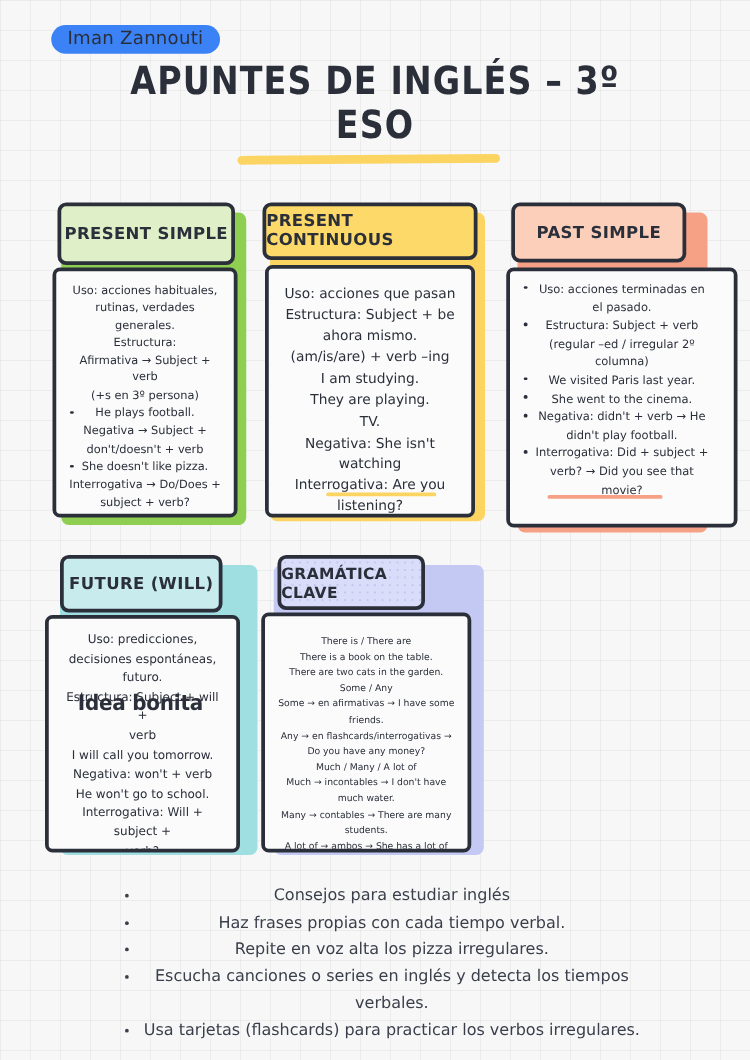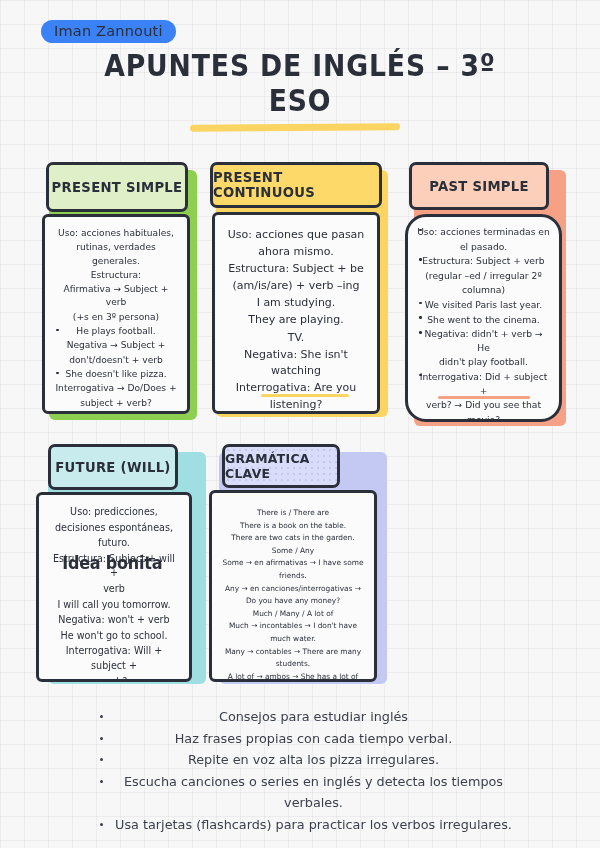--- a/index.html
+++ b/index.html
@@ -178,40 +178,40 @@
   </div>
 
   <div class="card" id="c-present-continuous" style="left:206px;top:162px;width:182px;height:255px;">
     <div class="shadow" style="left:10px;top:8px;width:172px;height:247px;"></div>
     <div class="hdr" style="left:4px;top:0px;width:172px;height:46px;font-size:13.2px;">
       <span>PRESENT CONTINUOUS</span>
     </div>
     <div class="body" style="left:6px;top:50px;width:168px;height:202px;">
       <div class="txt" style="font-size:11px;line-height:16.1px;padding-top:12px;">
           <p class="li"><span>Uso: acciones que pasan</span></p>
+          <p class="li"><span>Estructura: Subject + be</span></p>
           <p class="li"><span>ahora mismo.</span></p>
-          <p class="li"><span>Estructura: Subject + be</span></p>
           <p class="li"><span>(am/is/are) + verb –ing</span></p>
           <p class="li"><span>I am studying.</span></p>
           <p class="li"><span>They are playing.</span></p>
           <p class="li"><span>TV.</span></p>
           <p class="li"><span>Negativa: She isn't watching</span></p>
           <p class="li"><span>Interrogativa: Are you</span></p>
           <p class="li"><span>listening?</span></p>
         </div>
       <div class="accent" style="left:46px;bottom:14px;width:88px;background:#fcd461;"></div>
     </div>
   </div>
 
   <div class="card" id="c-past-simple" style="left:403px;top:162px;width:164px;height:268px;">
     <div class="shadow" style="left:11px;top:8px;width:152px;height:256px;"></div>
     <div class="hdr" style="left:6px;top:0px;width:140px;height:48px;font-size:13.2px;">
       <span>PAST SIMPLE</span>
     </div>
-    <div class="body" style="left:2px;top:52px;width:157px;height:208px;border-radius:21px;">
+    <div class="body" style="left:2px;top:52px;width:185px;height:208px;">
       <div class="txt" style="font-size:9.2px;line-height:13.6px;padding-top:8px;">
           <p class="li"><span class="dot"></span><span>Uso: acciones terminadas en</span></p>
           <p class="li"><span>el pasado.</span></p>
           <p class="li"><span class="dot"></span><span>Estructura: Subject + verb</span></p>
           <p class="li"><span>(regular –ed / irregular 2º</span></p>
           <p class="li"><span>columna)</span></p>
           <p class="li"><span class="dot"></span><span>We visited Paris last year.</span></p>
           <p class="li"><span class="dot"></span><span>She went to the cinema.</span></p>
           <p class="li"><span class="dot"></span><span>Negativa: didn't + verb → He</span></p>
           <p class="li"><span>didn't play football.</span></p>
@@ -251,21 +251,21 @@
       <span>GRAMÁTICA CLAVE</span>
     </div>
     <div class="body" style="left:2px;top:46px;width:168px;height:192px;">
       <div class="txt" style="font-size:7.4px;line-height:11.6px;padding-top:14px;">
           <p class="li"><span>There is / There are</span></p>
           <p class="li"><span>There is a book on the table.</span></p>
           <p class="li"><span>There are two cats in the garden.</span></p>
           <p class="li"><span>Some / Any</span></p>
           <p class="li"><span>Some → en afirmativas → I have some</span></p>
           <p class="li"><span>friends.</span></p>
-          <p class="li"><span>Any → en canciones/interrogativas →</span></p>
+          <p class="li"><span>Any → en flashcards/interrogativas →</span></p>
           <p class="li"><span>Do you have any money?</span></p>
           <p class="li"><span>Much / Many / A lot of</span></p>
           <p class="li"><span>Much → incontables → I don't have</span></p>
           <p class="li"><span>much water.</span></p>
           <p class="li"><span>Many → contables → There are many</span></p>
           <p class="li"><span>students.</span></p>
           <p class="li"><span>A lot of → ambos → She has a lot of</span></p>
         </div>
     </div>
   </div>

